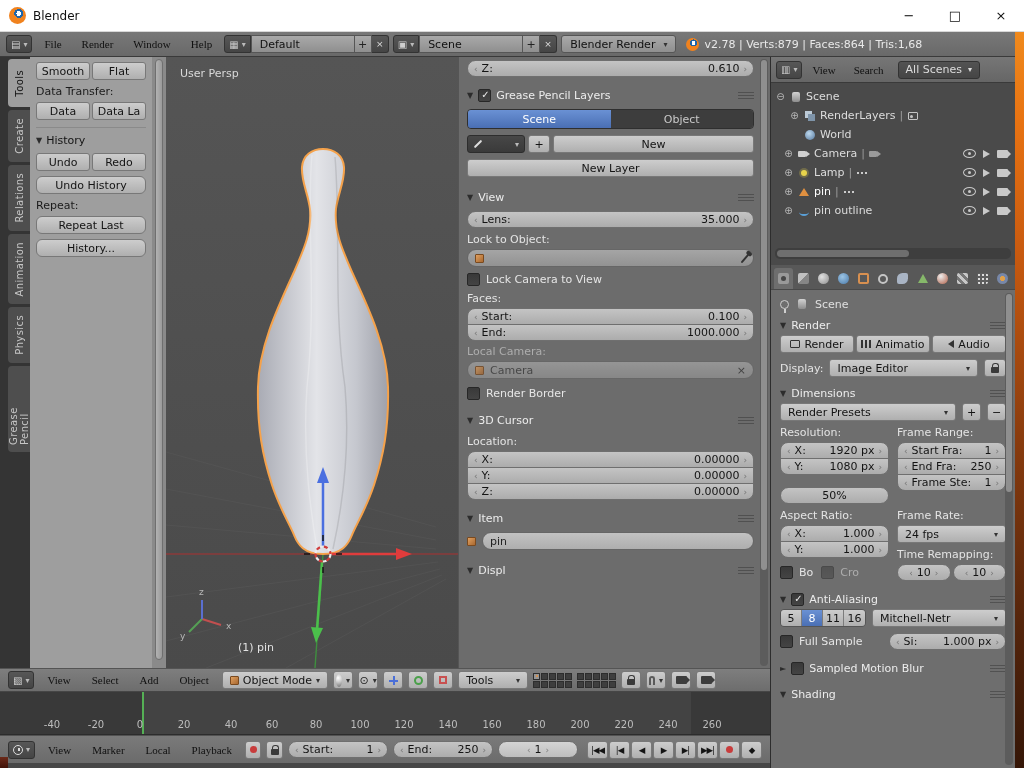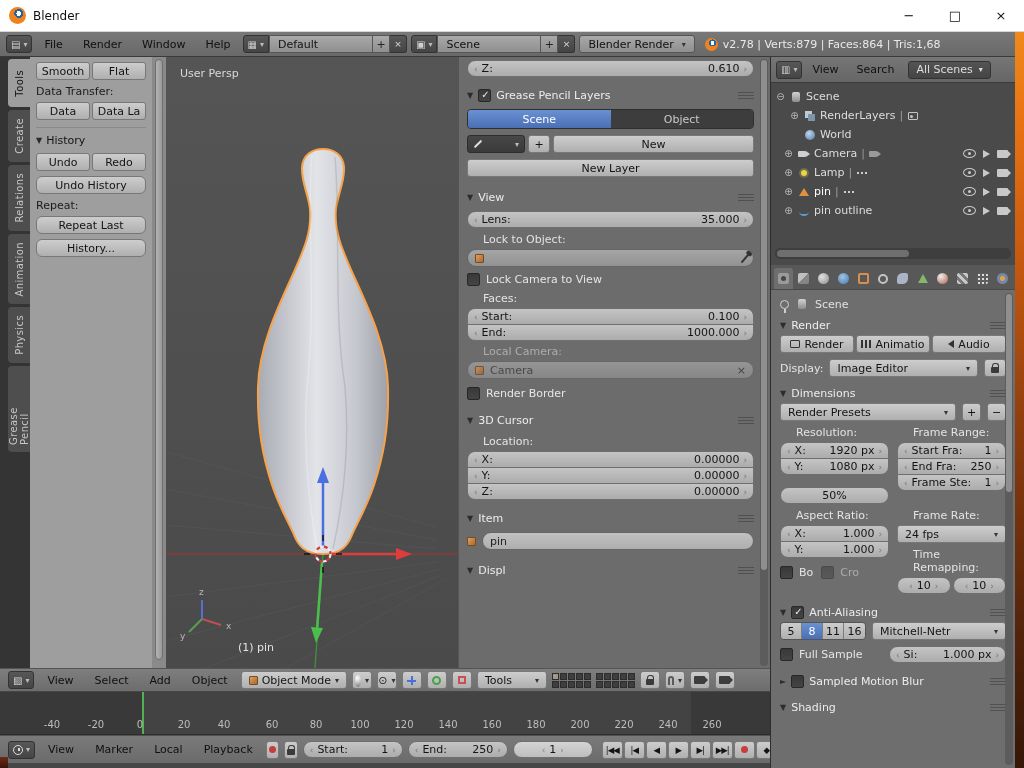--- a/index.html
+++ b/index.html
@@ -9,21 +9,21 @@
 
   
   .titlebar { position:absolute; left:0; top:0; width:1024px; height:32px; background:#fff; display:flex; align-items:center; border-bottom:1px solid #d8d8d8;}
   .tb-logo { width:17px; height:17px; margin:0 7px 0 9px; border-radius:50%;
     background:radial-gradient(circle at 58% 38%, #ffffff 0 2.5px, #1f65a8 2.5px 4.5px, #f0821e 4.5px); flex:none;}
   .tb-title { color:#111; font-size:12px; }
   .tb-btns { margin-left:auto; display:flex; height:32px; }
   .tb-btn { width:46px; height:32px; display:flex; align-items:center; justify-content:center; color:#111; font-size:13px; }
 
   
-  .menu { color:#101010; padding:0 8px; white-space:nowrap; }
+  .menu { color:#101010; padding:0 8px; white-space:nowrap;font-family:Liberation Serif, serif; }
   .btn { height:18px; background:linear-gradient(#cdcdcd,#afafaf); border:1px solid #787878; border-radius:3px;
          display:flex; align-items:center; justify-content:center; color:#141414; padding:0 7px; white-space:nowrap; gap:4px;}
   .btn .caret { font-size:8px; color:#333; }
   .dd { justify-content:flex-start; }
   .dd .caret { margin-left:auto; }
   .num { height:17px; background:linear-gradient(#c4c4c4,#acacac); border:1px solid #6f6f6f; border-radius:9px;
          display:flex; align-items:center; padding:0 6px; color:#141414; white-space:nowrap; }
   .num .al,.num .ar { color:rgba(0,0,0,.38); font-size:9px; }
   .num .al{ margin-right:4px; } .num .ar{ margin-left:4px; }
   .num .vl { margin-left:auto; }
@@ -32,21 +32,21 @@
   .stack .num { border-radius:0; margin-top:-1px; }
   .stack .num:first-child { border-radius:8px 8px 0 0; margin-top:0; }
   .stack .num:last-child { border-radius:0 0 8px 8px; }
   .chk { width:13px; height:13px; background:linear-gradient(#393939,#444); border:1px solid #272727; border-radius:2px; position:relative; flex:none;}
   .chk.on::after { content:"✓"; position:absolute; left:2px; top:-1px; color:#eaeaea; font-size:10px; }
   .chkrow { display:flex; align-items:center; gap:6px; color:#e5e5e5; height:17px; }
   .phead { display:flex; align-items:center; gap:5px; padding:4px 0 3px; color:#ececec; }
   .tri { font-size:8px; color:#2c2c2c; }
   .grip { margin-left:auto; width:16px; height:8px; opacity:.65;
           background:repeating-linear-gradient(180deg, rgba(0,0,0,.4) 0 1px, transparent 1px 3px); }
-  .plabel { color:#e3e3e3; margin:5px 16px 3px; }
+  .plabel { color:#e3e3e3; margin:5px 0 3px; }
   .ed-icon { height:18px; background:linear-gradient(#575757,#454545); border:1px solid #333; border-radius:3px;
              color:#cfcfcf; display:flex; align-items:center; padding:0 4px; gap:3px; font-size:10px; flex:none;}
   .ed-icon .caret{ font-size:8px; color:#bbb; }
   .g2 { display:grid; grid-template-columns:1fr 1fr; column-gap:8px; }
 
   
   .infobar { position:absolute; left:0; top:32px; width:1015px; height:25px; background:linear-gradient(#787878,#696969);
              border-bottom:1px solid #3a3a3a; display:flex; align-items:center; gap:4px; padding:0 6px; overflow:hidden;}
   .selector { display:flex; align-items:center; height:18px; }
   .sel-field { background:linear-gradient(#a9a9a9,#8f8f8f); border:1px solid #565656; height:18px; display:flex;
@@ -891,21 +891,21 @@
       </div>
   </div>
 
   <div class="truler">
     <div class="trange"></div>
     <div class="cframe"></div>
     <span class="tick" style="left:52px">-40</span>
     <span class="tick" style="left:96px">-20</span>
     <span class="tick" style="left:140px">0</span>
     <span class="tick" style="left:184px">20</span>
-    <span class="tick" style="left:224px">40</span>
+    <span class="tick" style="left:231px">40</span>
     <span class="tick" style="left:272px">60</span>
     <span class="tick" style="left:316px">80</span>
     <span class="tick" style="left:360px">100</span>
     <span class="tick" style="left:404px">120</span>
     <span class="tick" style="left:448px">140</span>
     <span class="tick" style="left:492px">160</span>
     <span class="tick" style="left:536px">180</span>
     <span class="tick" style="left:580px">200</span>
     <span class="tick" style="left:624px">220</span>
     <span class="tick" style="left:668px">240</span>

